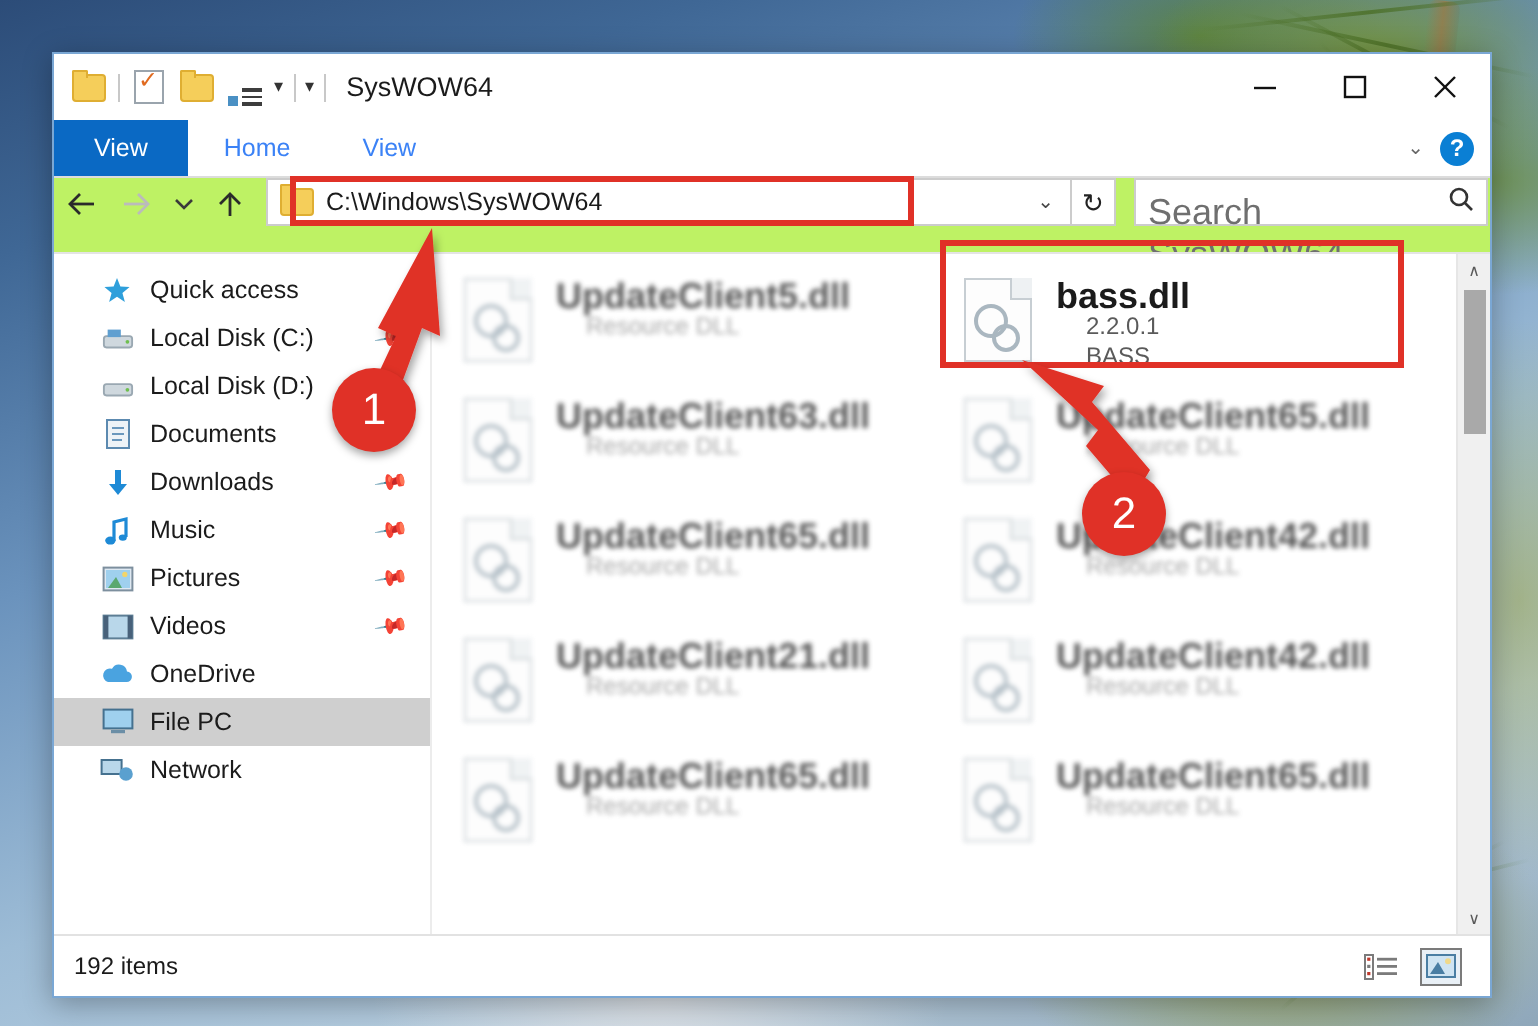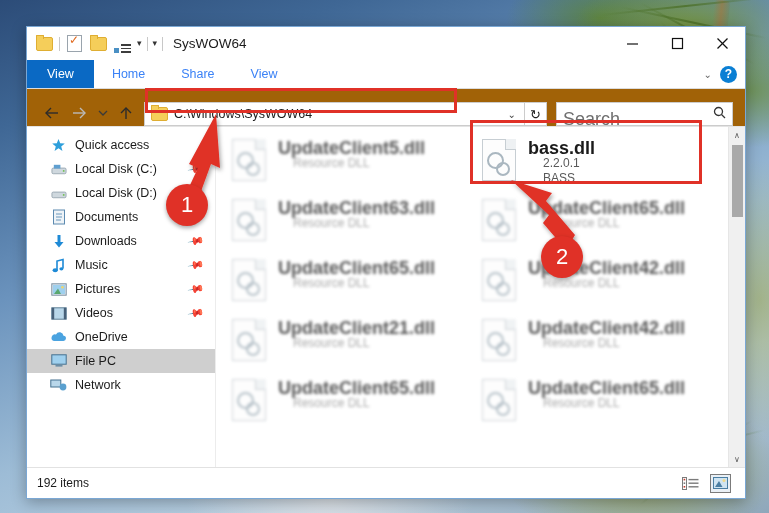--- a/index.html
+++ b/index.html
@@ -197,23 +197,23 @@
     font-weight: bold;
     display: flex;
     align-items: center;
     justify-content: center;
   }
 
   
   .navbar {
     height: 37px;
     display: flex;
-    align-items: flex-end;
-    background: #a16207;
-    padding: 0 12px;
+    align-items: flex-start;
+    background: #bef264;
+    padding: 0 1px;
     flex: 0 0 auto;
     gap: 1px;
   }
   .navbtn {
     width: 26px;
     height: 26px;
     display: flex;
     align-items: center;
     justify-content: center;
     color: #2b2b2b;
@@ -570,21 +570,20 @@
             <line x1="1.5" y1="1.5" x2="11.5" y2="11.5" stroke="#111" stroke-width="1.2"></line>
             <line x1="11.5" y1="1.5" x2="1.5" y2="11.5" stroke="#111" stroke-width="1.2"></line>
           </svg>
       </div>
     </div>
   </div>
 
   <div class="ribbon">
     <div class="tab file">View</div>
     <div class="tab">Home</div>
-    <div class="tab">Share</div>
     <div class="tab">View</div>
     <div class="ribbon-right">
       <div class="chev-collapse">⌄</div>
       <div class="help-btn">?</div>
     </div>
   </div>
 
   <div class="navbar">
     <div class="navbtn">
       <svg width="16" height="14">

